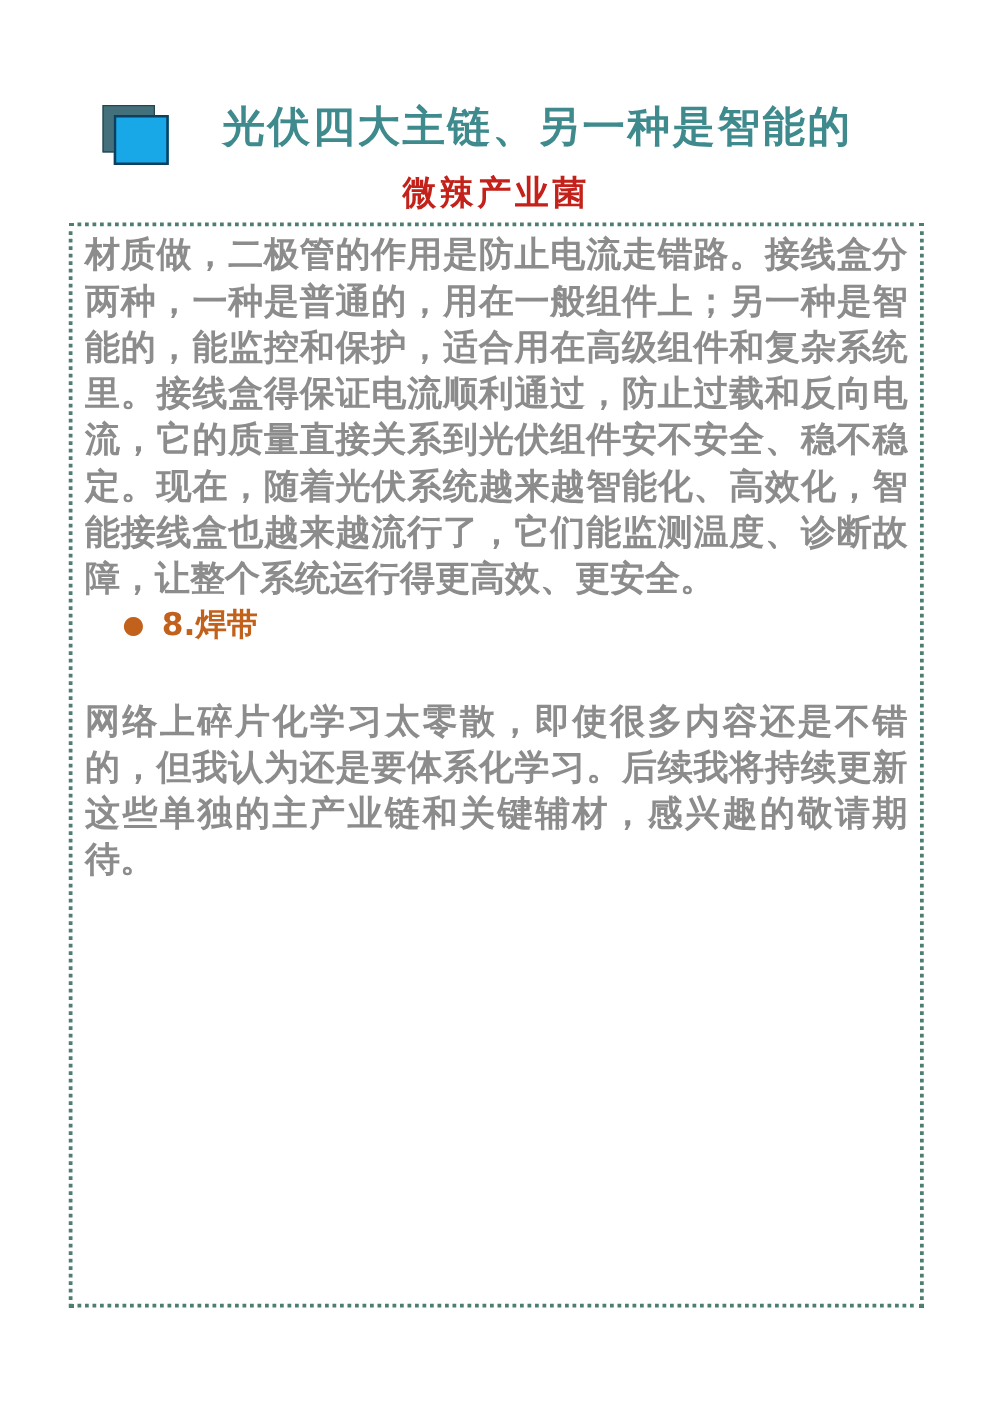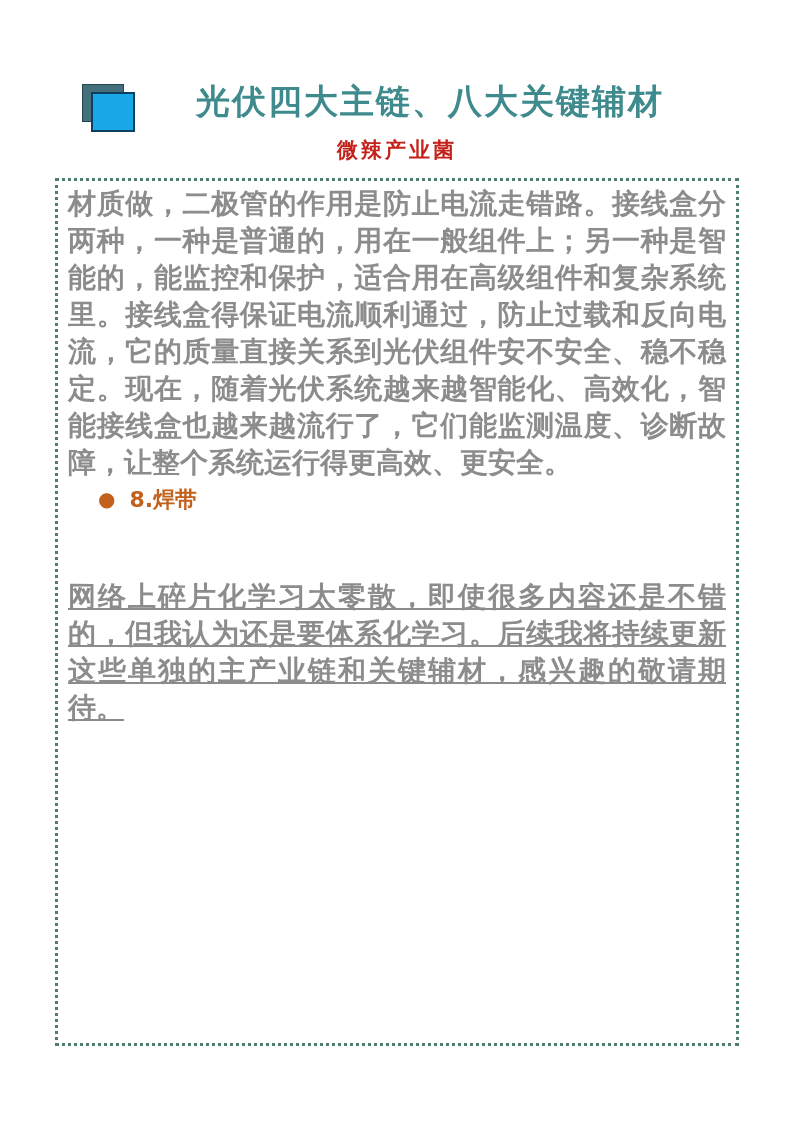--- a/index.html
+++ b/index.html
@@ -33,21 +33,21 @@
     text-align: center;
     font-size: 34px; font-weight: bold;
     letter-spacing: 2px;
     color: #3e8a8d;
     white-space: nowrap;
   }
   .subtitle {
     position: absolute; left: 0; top: 136px; width: 100%;
     text-align: center;
     font-family: "DejaVu Serif", "Liberation Serif", serif;
-    font-size: 21px; font-weight: bold;
+    font-size: 27px; font-weight: bold;
     letter-spacing: 3px;
     color: #c3211a;
   }
 
   
   .content-box {
     position: absolute; left: 55px; top: 178px;
     width: 684px; height: 868px;
     border: 3px dotted #4e7e71;
     padding: 4px 10px 0 10px;
@@ -65,36 +65,36 @@
     line-height: 37px;
     margin: 0 0 0 30px;
   }
   .section-heading .bullet {
     color: #c2611c;
     font-size: 20px;
     margin-right: 14px;
   }
   .section-heading .heading-text {
     color: #c2611c;
-    font-size: 22px;
+    font-size: 25px;
     font-weight: bold;
   }
-  .closing-para { margin-top: 60px; text-decoration: underline; }
+  .closing-para { margin-top: 40px; }
 </style>
 </head>
 <body>
 
 <div class="page">
 
   <div class="logo">
     <div class="sq-back"></div>
     <div class="sq-front"></div>
   </div>
 
-  <div class="title">光伏四大主链、八大关键辅材</div>
+  <div class="title">光伏四大主链、另一种是智能的</div>
 
   <div class="subtitle">微辣产业菌</div>
 
   <div class="content-box">
 
     <p class="body-text">材质做，二极管的作用是防止电流走错路。接线盒分两种，一种是普通的，用在一般组件上；另一种是智能的，能监控和保护，适合用在高级组件和复杂系统里。接线盒得保证电流顺利通过，防止过载和反向电流，它的质量直接关系到光伏组件安不安全、稳不稳定。现在，随着光伏系统越来越智能化、高效化，智能接线盒也越来越流行了，它们能监测温度、诊断故障，让整个系统运行得更高效、更安全。</p>
 
     <div class="section-heading">
       <span class="bullet">●</span>
       <span class="heading-text">8.焊带</span>

